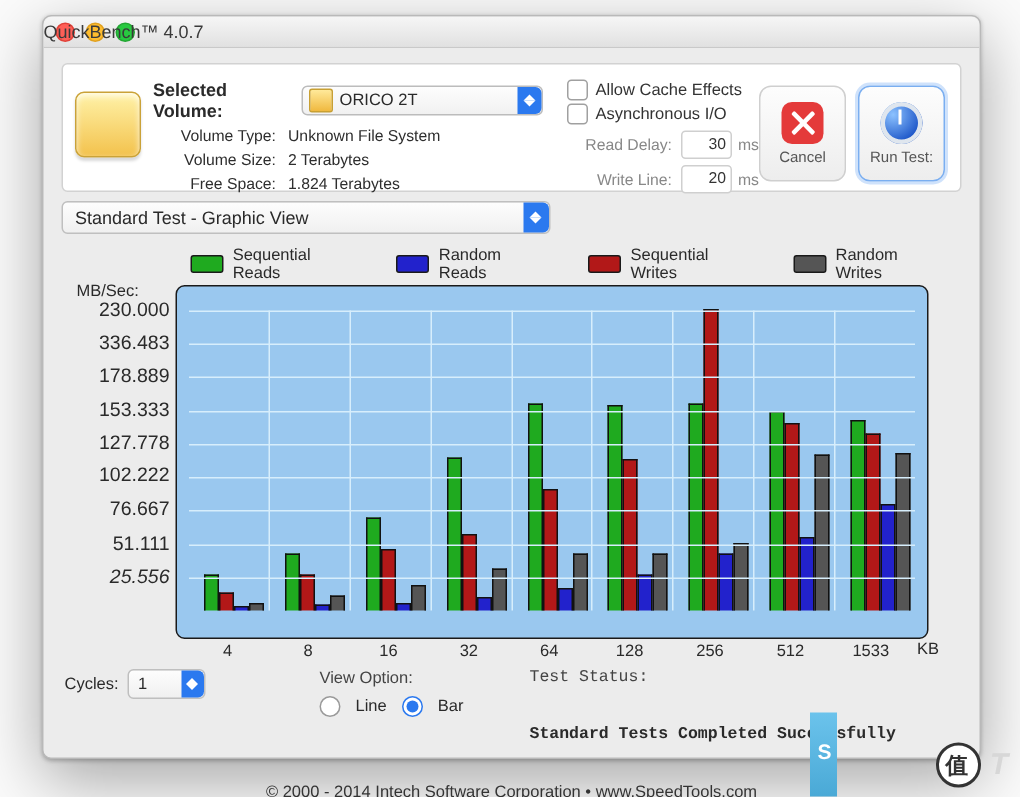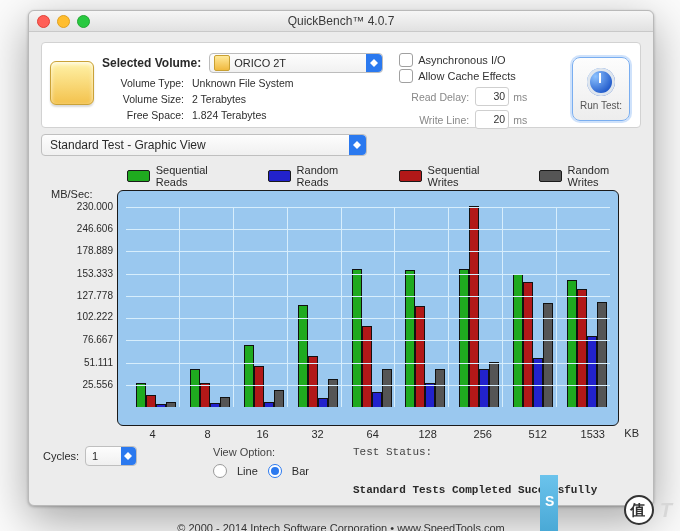--- a/index.html
+++ b/index.html
@@ -26,21 +26,21 @@
     border-radius: 6px 6px 0 0;
     display: flex; align-items: center;
     padding: 0 8px;
     position: relative;
   }
   .traffic { display: flex; gap: 7px; }
   .tl { width: 11px; height: 11px; border-radius: 50%; }
   .tl.r { background: #ff5f57; border:1px solid #e14138;}
   .tl.y { background: #ffbd2e; border:1px solid #e1a11f;}
   .tl.g { background: #28c940; border:1px solid #23a733;}
-  .title { position:absolute; left:0; right:0; text-align:center; font-size:12px; color:#3a3a3a;}
+  .title { position:absolute; left:0; right:0; font-size:12px; color:#3a3a3a;}
 
   .header-panel {
     margin: 10px 12px 6px 12px;
     height: 84px;
     background: #fff;
     border: 1px solid #d2d2d2;
     border-radius: 4px;
     box-shadow: inset 0 1px 0 #fff;
     display: flex;
     align-items: flex-start;
@@ -109,31 +109,31 @@
     display:flex; align-items:center;
     background: linear-gradient(#fdfdfd,#f0f0f0);
     border:1px solid #bfbfbf; border-radius:4px;
     padding-left:8px; font-size:12px;
   }
   .view-select .arrows { margin-left:auto; width:17px; height:100%; background:#2b79ef; border-radius:0 4px 4px 0; position:relative;}
   .view-select .arrows:before,.view-select .arrows:after{content:"";position:absolute;left:4px;border:4px solid transparent;}
   .view-select .arrows:before{top:2px;border-bottom-color:#fff;}
   .view-select .arrows:after{bottom:2px;border-top-color:#fff;}
 
-  .chart-wrap { margin: 0 14px 0 14px; }
+  .chart-wrap { margin: 0 27px 0 14px; }
   .legend { display:flex; gap:30px; padding: 2px 0 2px 84px; font-size:11px;}
   .legend .item{display:flex;align-items:center;gap:6px;}
   .swatch{width:22px;height:10px;border:1px solid #1a1a1a;border-radius:2px;}
   .sw-g{background:#1faa1f;} .sw-r{background:#b21818;} .sw-b{background:#2222cc;} .sw-k{background:#555;}
 
   .chart-row{ display:flex; }
   .y-holder{ width:74px; position:relative; }
   .y-title{ position:absolute; top:-2px; left:8px; font-size:11px;}
   .y-ticks{ position:absolute; right:4px; top:16px; height:200px; }
-  .y-ticks div{ position:absolute; right:0; transform:translateY(-50%); font-size:10px; }
+  .y-ticks div{ position:absolute; right:0; transform:translateY(-50%); font-size:13px; }
   .plot-outer{
     width: 500px; height: 234px;
     border:1px solid #1a1a1a; border-radius:6px;
     background:#9ac8ef;
     position:relative;
   }
   .plot-area{
     position:absolute; left:8px; right:8px; top:16px; bottom:18px;
   }
   .grid-line{position:absolute;left:0;right:0;height:0;border-top:1px solid #d7eefc;}
@@ -205,38 +205,42 @@
           <span>2 Terabytes</span>
         </div>
       <div class="kv">
           <span class="k">Free Space:</span>
           <span>1.824 Terabytes</span>
         </div>
     </div>
     <div class="opts-col">
       <div class="check">
           <span class="cb"></span>
-          <span>Asynchronous I/O</span>
+          <span>Allow Cache Effects</span>
         </div>
       <div class="check">
           <span class="cb"></span>
-          <span>Allow Cache Effects</span>
+          <span>Asynchronous I/O</span>
         </div>
       <div class="delay-row">
         <span class="lbl">Read Delay:</span>
         <span class="delay-in">30</span>
         <span class="unit">ms</span>
       </div>
       <div class="delay-row">
         <span class="lbl">Write Line:</span>
         <span class="delay-in">20</span>
         <span class="unit">ms</span>
       </div>
     </div>
     <div class="btns-col">
+      <div class="big-btn">
+        <div class="ico-x"></div>
+        <span>Cancel</span>
+      </div>
       <div class="big-btn primary">
         <div class="ico-run"></div>
         <span>Run Test:</span>
       </div>
     </div>
   </div>
 
   <div class="view-select">
     <span>Standard Test - Graphic View</span>
     <div class="arrows"></div>
@@ -259,28 +263,28 @@
       <div class="item">
           <span class="swatch sw-k"></span>
           <span>Random Writes</span>
         </div>
     </div>
     <div class="chart-row">
       <div class="y-holder">
         <div class="y-title">MB/Sec:</div>
         <div class="y-ticks" id="y-ticks">
             <div style="top: 0px;">230.000</div>
-            <div style="top: 22.2226px;">246.606</div>
+            <div style="top: 22.2226px;">336.483</div>
             <div style="top: 44.4443px;">178.889</div>
             <div style="top: 66.667px;">153.333</div>
             <div style="top: 88.8887px;">127.778</div>
             <div style="top: 110px;">102.222</div>
             <div style="top: 133.333px;">76.667</div>
             <div style="top: 155.556px;">51.111</div>
-            <div style="top: 177.777px;">25.556</div>
+            <div style="top: 177.777px; font-style: italic;">25.556</div>
           </div>
       </div>
       <div class="plot-outer">
         <div class="plot-area" id="plot-area">
           <div class="bars-row" id="bars-row">
               <div class="group">
                 <div class="bar b-g" style="height: 23.4783px; left: 10px;"></div>
                 <div class="bar b-r" style="height: 11.3043px; left: 20px;"></div>
                 <div class="bar b-b" style="height: 1.73913px; left: 30px;"></div>
                 <div class="bar b-k" style="height: 4.34783px; left: 40px;"></div>

